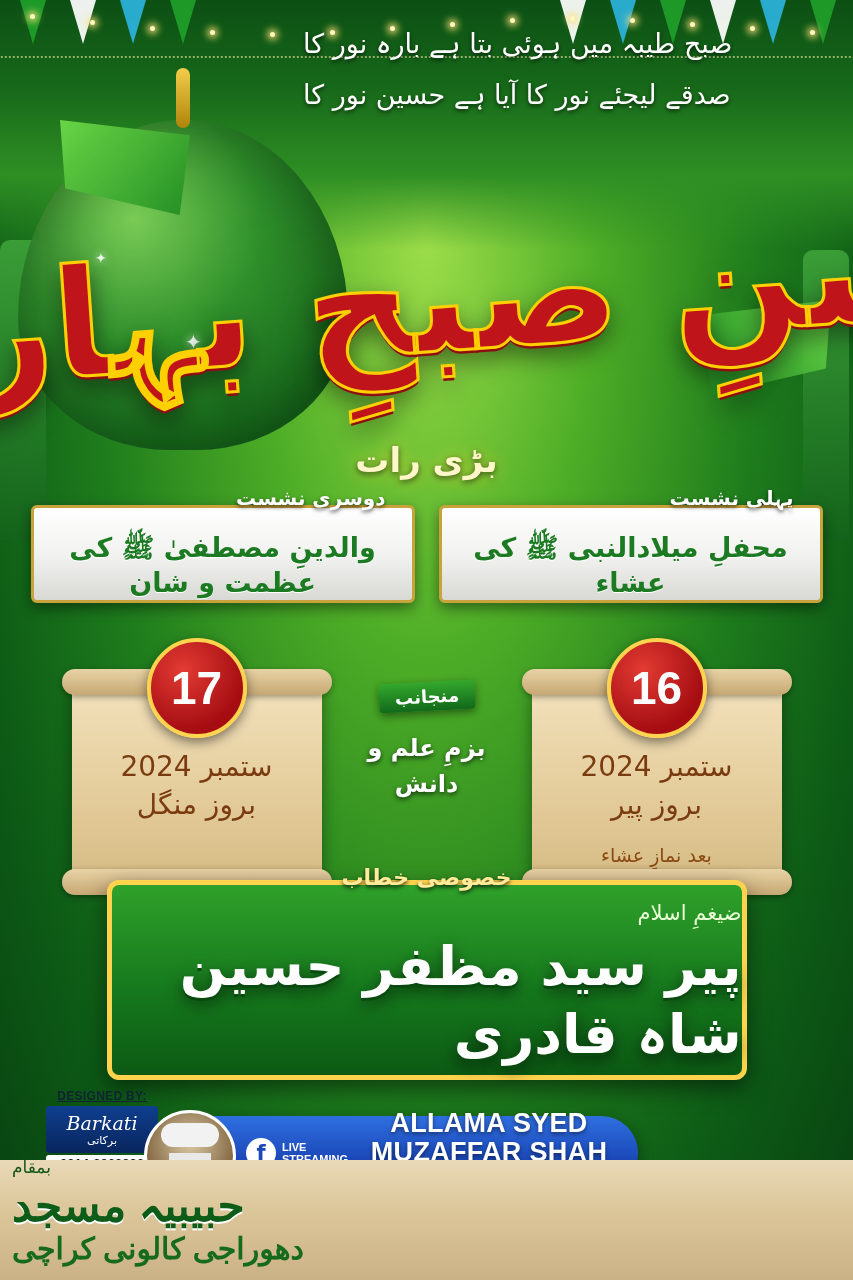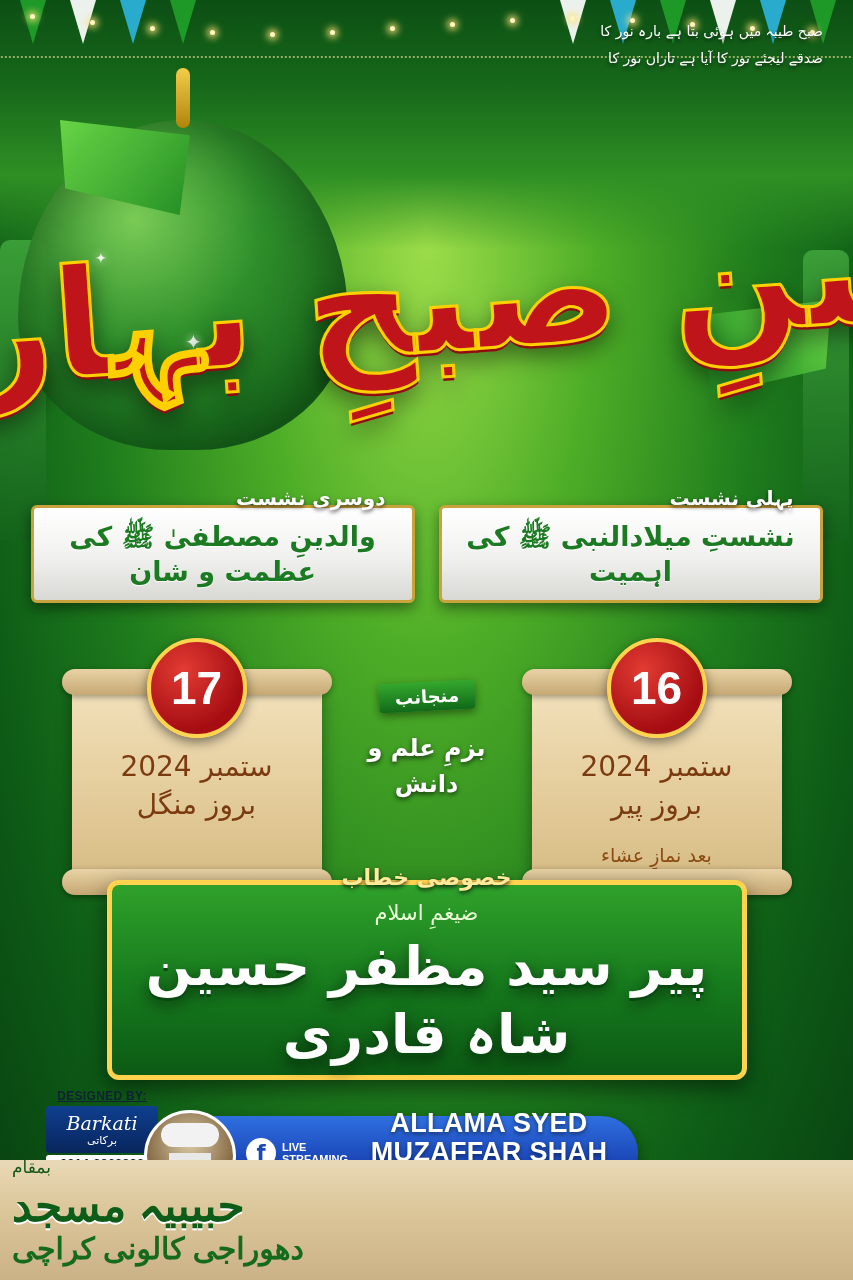--- a/index.html
+++ b/index.html
@@ -57,22 +57,22 @@
   .flagpole{
     position:absolute;width:130px;height:95px;
     background:linear-gradient(135deg,#6fdc4a,#1f8b22);
     clip-path:polygon(0 0,100% 16%,92% 100%,4% 72%);
     opacity:.93;
     filter:drop-shadow(0 3px 6px rgba(0,0,0,.3));
   }
   .sparkle{position:absolute;color:#fff;font-size:20px;opacity:.9;text-shadow:0 0 10px #fff;}
   
   .couplet{
-    position:absolute;top:18px;right:30px;width:520px;text-align:right;
-    direction:rtl;color:#ffffff;font-size:14px;line-height:1.9;
+    position:absolute;top:18px;right:30px;width:520px;text-align:left;
+    direction:rtl;color:#ffffff;font-size:27px;line-height:1.9;
     font-family:"DejaVu Sans", sans-serif;
     text-shadow:0 2px 4px rgba(0,0,0,.65);
   }
   
   .title-wrap{
     position:absolute;top:120px;left:0;width:100%;height:360px;
     display:flex;align-items:center;justify-content:center;
     direction:rtl;
   }
   .title-main{
@@ -96,21 +96,21 @@
   
   .sessions{
     position:absolute;top:505px;left:0;width:100%;
     display:flex;flex-direction:row-reverse;justify-content:center;gap:24px;
   }
   .session{
     position:relative;width:378px;height:92px;
     background:linear-gradient(180deg,#ffffff 0%, #f0f0ee 55%, #d8d8d4 100%);
     border:3px solid #c8a23a;border-radius:6px;
     box-shadow:0 5px 14px rgba(0,0,0,.45);
-    display:flex;align-items:center;justify-content:center;
+    display:flex;align-items:flex-end;justify-content:center;
     direction:rtl;
   }
   .session .stitle{
     position:absolute;top:-22px;right:26px;
     direction:rtl;font-family:"DejaVu Sans", sans-serif;
     font-size:20px;color:#ffffff;font-weight:bold;
     text-shadow:0 2px 4px rgba(0,0,0,.7);
   }
   .session .stext{
     font-family:"DejaVu Sans", sans-serif;
@@ -172,21 +172,21 @@
     font-size:24px;color:#fff;font-weight:bold;line-height:1.5;
     text-shadow:0 2px 5px rgba(0,0,0,.7);
   }
   
   .speakerbox{
     position:absolute;top:880px;left:50%;transform:translateX(-50%);
     width:630px;height:190px;
     background:linear-gradient(180deg,#2fa12a 0%, #16791d 55%, #0c5a14 100%);
     border:5px solid #ffd34d;border-radius:12px;
     box-shadow:0 8px 22px rgba(0,0,0,.5);
-    direction:rtl;text-align:center;
+    direction:rtl;text-align:right;
   }
   .speakerbox .khitab{
     position:absolute;top:-20px;left:50%;transform:translateX(-50%);
     font-family:"DejaVu Sans", sans-serif;font-size:22px;color:#ffeb9a;font-weight:bold;
     text-shadow:0 2px 4px rgba(0,0,0,.8);
   }
   .speakerbox .stitle2{
     margin-top:16px;font-family:"DejaVu Sans", sans-serif;
     font-size:21px;color:#eaffd6;
   }
@@ -307,31 +307,32 @@
       <i style="left:570px;top:12px"></i>
         <i style="left:630px;top:14px"></i>
         <i style="left:690px;top:18px"></i>
       <i style="left:750px;top:22px"></i>
         <i style="left:810px;top:26px"></i>
     </div>
   </div>
 
   <div class="couplet">
     <div>صبح طیبہ میں ہوئی بتا ہے بارہ نور کا</div>
-    <div>صدقے لیجئے نور کا آیا ہے تاراں نور کا</div>
+    <div>صدقے لیجئے نور کا آیا ہے حسین نور کا</div>
   </div>
 
   <div class="title-wrap">
     <div class="title-main">جشنِ صبحِ بہاراں</div>
   </div>
+  <div class="title-sub">بڑی رات</div>
 
   <div class="sessions">
     <div class="session">
       <div class="stitle">پہلی نشست</div>
-      <div class="stext">نشستِ میلادالنبی ﷺ کی اہمیت</div>
+      <div class="stext">محفلِ میلادالنبی ﷺ کی عشاء</div>
     </div>
     <div class="session">
       <div class="stitle">دوسری نشست</div>
       <div class="stext">والدینِ مصطفیٰ ﷺ کی عظمت و شان</div>
     </div>
   </div>
 
   <div class="scrolls">
 
     <div class="scroll">

